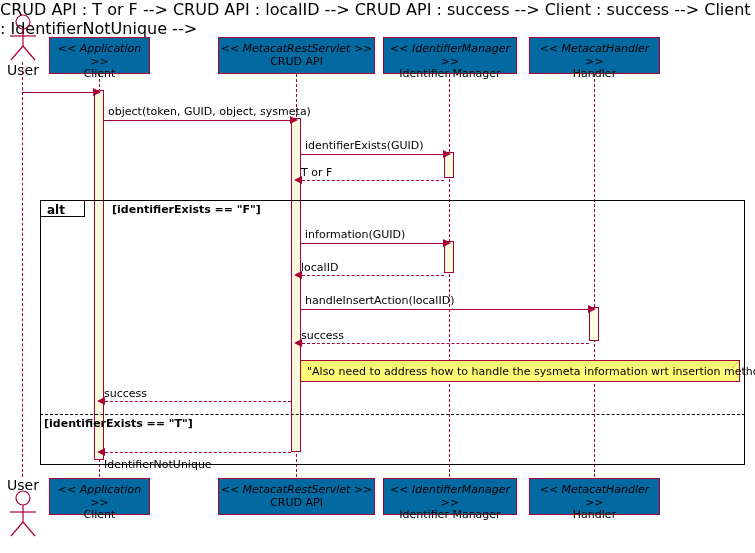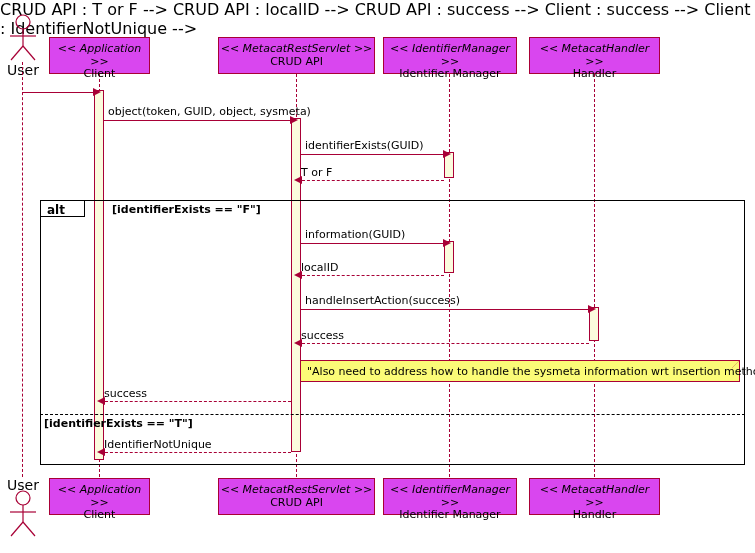--- a/index.html
+++ b/index.html
@@ -15,21 +15,21 @@
     width: 755px;
     height: 553px;
     background: #ffffff;
     overflow: hidden;
   }
   .abs { position: absolute; }
 
   
   .participant {
     position: absolute;
-    background: #d946ef;
+    background: #0369a1;
     border: 1px solid #a80036;
     box-sizing: border-box;
     text-align: center;
     line-height: 1.15;
     padding-top: 5px;
     font-size: 11px;
     color: #000000;
   }
   .participant .stereo {
     display: block;
@@ -267,21 +267,21 @@
   <div class="msg-label" style="left:305px; top:228px;">information(GUID)</div>
 
    CRUD API : localID --&gt;
   <div class="msg-line dashed" style="left:302px; top:275px; width:142px;"></div>
   <div class="arrowhead left" style="left:294px; top:271px;"></div>
   <div class="msg-label" style="left:301px; top:261px;">localID</div>
 
   
   <div class="msg-line" style="left:301px; top:309px; width:287px;"></div>
   <div class="arrowhead right" style="left:588px; top:305px;"></div>
-  <div class="msg-label" style="left:305px; top:294px;">handleInsertAction(success)</div>
+  <div class="msg-label" style="left:305px; top:294px;">handleInsertAction(localID)</div>
 
    CRUD API : success --&gt;
   <div class="msg-line dashed" style="left:302px; top:343px; width:287px;"></div>
   <div class="arrowhead left" style="left:294px; top:339px;"></div>
   <div class="msg-label" style="left:301px; top:329px;">success</div>
 
   
   <div class="note" style="left:300px; top:360px; width:440px; height:22px; line-height:14px;">"Also need to address how to handle the sysmeta information wrt insertion methods"</div>
   <div class="note-fold" style="left:732px; top:360px;"></div>
   <div class="note-fold-inner" style="left:732px; top:361px;"></div>
@@ -291,15 +291,15 @@
   <div class="arrowhead left" style="left:97px; top:397px;"></div>
   <div class="msg-label" style="left:104px; top:387px;">success</div>
 
   
   <div class="alt-divider" style="left:40px; top:414px; width:705px;"></div>
   <div class="alt-cond" style="left:44px; top:417px;">[identifierExists == "T"]</div>
 
    Client : IdentifierNotUnique --&gt;
   <div class="msg-line dashed" style="left:105px; top:452px; width:186px;"></div>
   <div class="arrowhead left" style="left:97px; top:448px;"></div>
-  <div class="msg-label" style="left:104px; top:438px;">IdentifierNotUnique</div>
+  <div class="msg-label" style="left:104px; top:458px;">IdentifierNotUnique</div>
 
 </div>
 
 </body></html>

